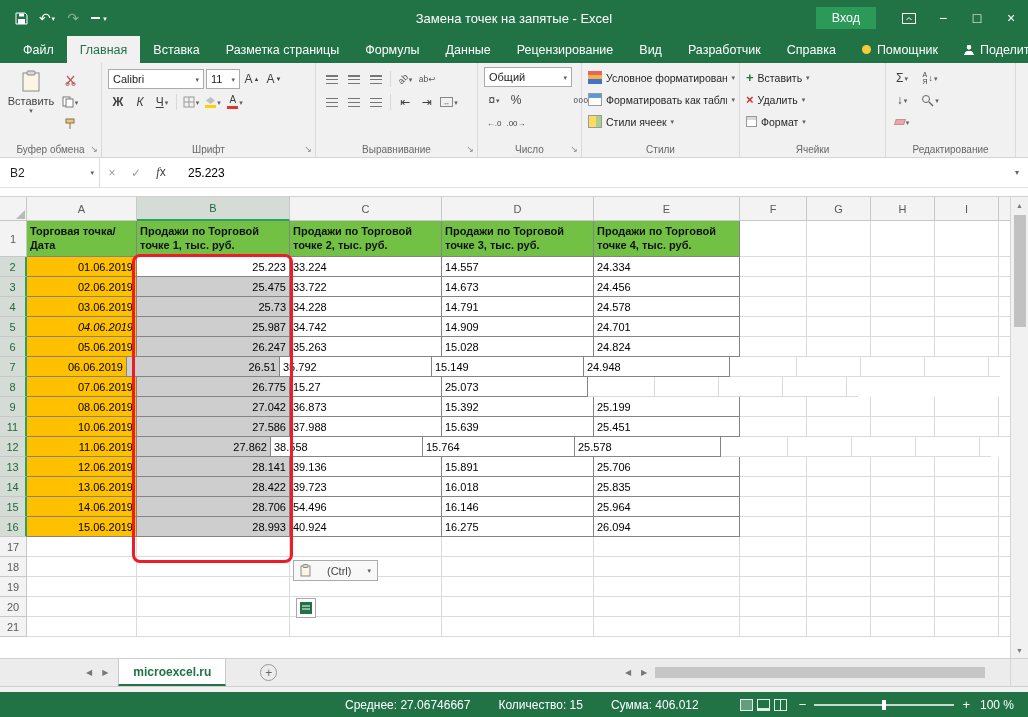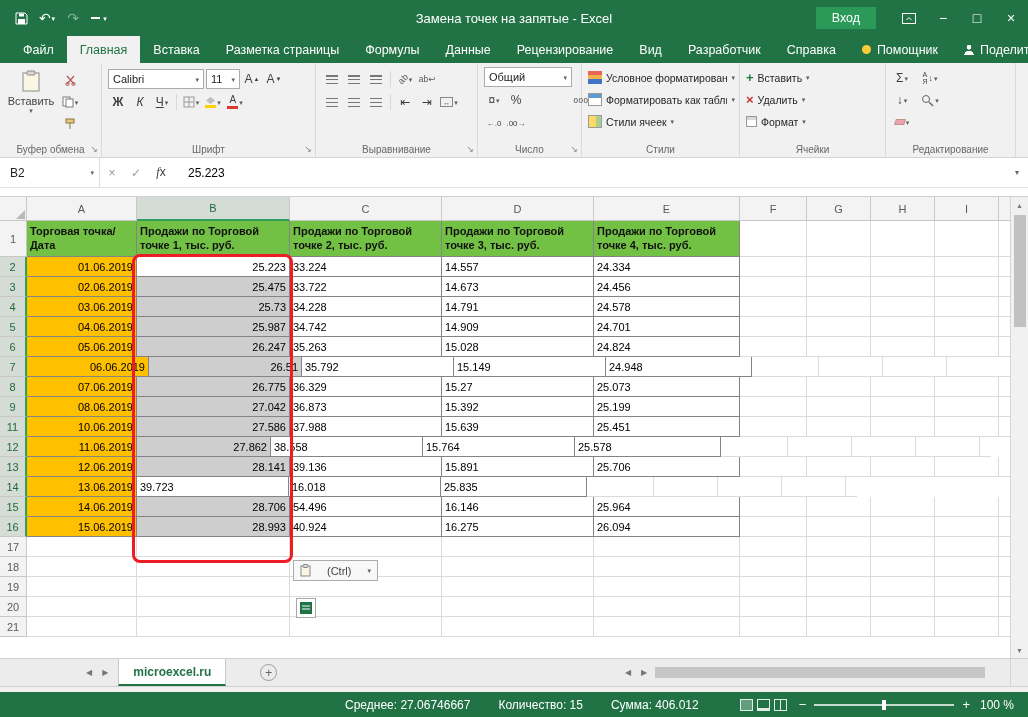--- a/index.html
+++ b/index.html
@@ -518,21 +518,21 @@
           <div class="cell tbl" style="width: 152px;">14.791</div>
           <div class="cell tbl" style="width: 146px;">24.578</div>
           <div class="cell" style="width: 67px;"></div>
           <div class="cell" style="width: 64px;"></div>
           <div class="cell" style="width: 64px;"></div>
           <div class="cell" style="width: 64px;"></div>
           <div class="cell filler"></div>
         </div>
         <div class="grow">
           <div class="rowhdr sel">5</div>
-          <div class="cell tbl orange ar" style="width: 110px;">04.06.2019</div>
+          <div class="cell tbl orange ar" style="width: 110px; font-style: italic;">04.06.2019</div>
           <div class="cell tbl ar bsel" style="width: 153px;">25.987</div>
           <div class="cell tbl" style="width: 152px;">34.742</div>
           <div class="cell tbl" style="width: 152px;">14.909</div>
           <div class="cell tbl" style="width: 146px;">24.701</div>
           <div class="cell" style="width: 67px;"></div>
           <div class="cell" style="width: 64px;"></div>
           <div class="cell" style="width: 64px;"></div>
           <div class="cell" style="width: 64px;"></div>
           <div class="cell filler"></div>
         </div>
@@ -544,36 +544,35 @@
           <div class="cell tbl" style="width: 152px;">15.028</div>
           <div class="cell tbl" style="width: 146px;">24.824</div>
           <div class="cell" style="width: 67px;"></div>
           <div class="cell" style="width: 64px;"></div>
           <div class="cell" style="width: 64px;"></div>
           <div class="cell" style="width: 64px;"></div>
           <div class="cell filler"></div>
         </div>
         <div class="grow">
           <div class="rowhdr sel">7</div>
-          <div class="cell tbl orange ar" style="width: 122px;">06.06.2019</div>
+          <div class="cell tbl orange ar" style="width: 100px;">06.06.2019</div>
           <div class="cell tbl ar bsel" style="width: 153px;">26.51</div>
           <div class="cell tbl" style="width: 152px;">35.792</div>
           <div class="cell tbl" style="width: 152px;">15.149</div>
           <div class="cell tbl" style="width: 146px;">24.948</div>
           <div class="cell" style="width: 67px;"></div>
           <div class="cell" style="width: 64px;"></div>
           <div class="cell" style="width: 64px;"></div>
           <div class="cell" style="width: 64px;"></div>
           <div class="cell filler"></div>
         </div>
         <div class="grow">
           <div class="rowhdr sel">8</div>
           <div class="cell tbl orange ar" style="width: 110px;">07.06.2019</div>
           <div class="cell tbl ar bsel" style="width: 153px;">26.775</div>
-          <div class="cell tbl" style="width: 152px;">36.329</div>
           <div class="cell tbl" style="width: 152px;">15.27</div>
           <div class="cell tbl" style="width: 146px;">25.073</div>
           <div class="cell" style="width: 67px;"></div>
           <div class="cell" style="width: 64px;"></div>
           <div class="cell" style="width: 64px;"></div>
           <div class="cell" style="width: 64px;"></div>
           <div class="cell filler"></div>
         </div>
         <div class="grow">
           <div class="rowhdr sel">9</div>
@@ -623,20 +622,21 @@
           <div class="cell tbl" style="width: 146px;">25.706</div>
           <div class="cell" style="width: 67px;"></div>
           <div class="cell" style="width: 64px;"></div>
           <div class="cell" style="width: 64px;"></div>
           <div class="cell" style="width: 64px;"></div>
           <div class="cell filler"></div>
         </div>
         <div class="grow">
           <div class="rowhdr sel">14</div>
           <div class="cell tbl orange ar" style="width: 110px;">13.06.2019</div>
+          <div class="cell tbl ar bsel" style="width: 153px;">28.422</div>
           <div class="cell tbl" style="width: 152px;">39.723</div>
           <div class="cell tbl" style="width: 152px;">16.018</div>
           <div class="cell tbl" style="width: 146px;">25.835</div>
           <div class="cell" style="width: 67px;"></div>
           <div class="cell" style="width: 64px;"></div>
           <div class="cell" style="width: 64px;"></div>
           <div class="cell" style="width: 64px;"></div>
           <div class="cell filler"></div>
         </div>
         <div class="grow">

